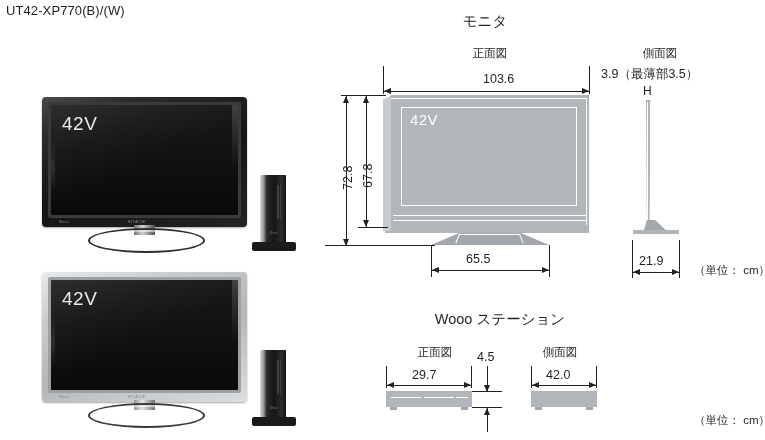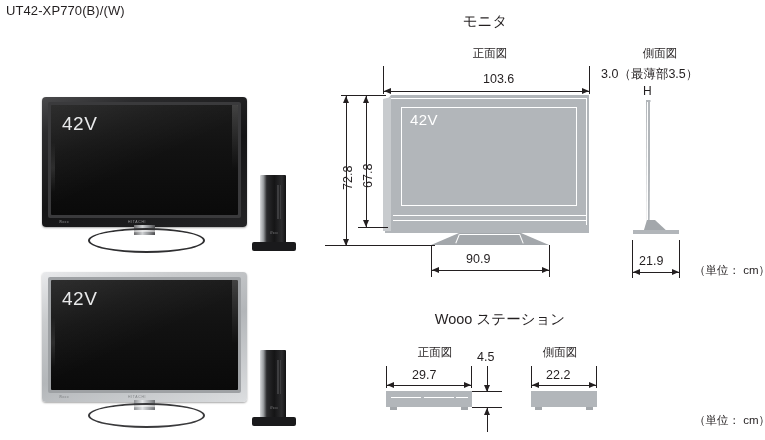--- a/index.html
+++ b/index.html
@@ -277,28 +277,28 @@
 <div class="arrow down" style="left:343px; top:239px;"></div>
 <div class="ext-h" style="left:341px; top:95px; width:45px;"></div>
 <div class="ext-h" style="left:325px; top:245px; width:110px;"></div>
 
 <div class="abs vert-text" style="left:361px; top:188px;">67.8</div>
 <div class="dl-v" style="left:366px; top:96px; height:131px;"></div>
 <div class="arrow up" style="left:363px; top:96px;"></div>
 <div class="arrow down" style="left:363px; top:220px;"></div>
 <div class="ext-h" style="left:358px; top:227px; width:30px;"></div>
 
-<div class="abs dim-text" style="left:466px; top:252px;">90.9</div>
+<div class="abs dim-text" style="left:466px; top:252px;">65.5</div>
 <div class="ext-v" style="left:431px; top:245px; height:32px;"></div>
 <div class="ext-v" style="left:549px; top:245px; height:32px;"></div>
 <div class="dl-h" style="left:431px; top:270px; width:118px;"></div>
 <div class="arrow left" style="left:432px; top:267px;"></div>
 <div class="arrow right" style="left:542px; top:267px;"></div>
 
-<div class="abs dim-text" style="left:601px; top:66px;">3.0（最薄部3.5）</div>
+<div class="abs dim-text" style="left:601px; top:66px;">3.9（最薄部3.5）</div>
 <div class="h-marker" style="left:643px; top:84px;">H</div>
 
 <div class="abs" style="left:630px; top:100px; width:70px; height:145px;">
 
   <div class="tech-fill" style="left:16px; top:0; width:4.5px; height:126px; clip-path: polygon(0 0, 4.5px 0, 3.6px 126px, 0.9px 126px);"></div>
   <div class="tech-line" style="left:17px; top:2px; width:0.9px; height:122px;"></div>
   <div class="tech-line" style="left:19.5px; top:2px; width:0.9px; height:122px;"></div>
 
   <div class="tech-fill-d" style="left:13px; top:120px; width:26px; height:13px; clip-path: polygon(4px 0, 12px 0, 26px 13px, 0 13px);"></div>
   <div class="tech-fill" style="left:3px; top:130px; width:46px; height:4px;"></div>
@@ -336,21 +336,21 @@
 </div>
 
 <div class="abs dim-text" style="left:477px; top:350px;">4.5</div>
 <div class="ext-h" style="left:472px; top:391px; width:30px;"></div>
 <div class="ext-h" style="left:472px; top:407px; width:30px;"></div>
 <div class="dl-v" style="left:487px; top:366px; height:25px;"></div>
 <div class="dl-v" style="left:487px; top:407px; height:25px;"></div>
 <div class="arrow down" style="left:484px; top:385px;"></div>
 <div class="arrow up" style="left:484px; top:408px;"></div>
 
-<div class="abs dim-text" style="left:546px; top:368px;">22.2</div>
+<div class="abs dim-text" style="left:546px; top:368px;">42.0</div>
 <div class="ext-v" style="left:531px; top:366px; height:22px;"></div>
 <div class="ext-v" style="left:596px; top:366px; height:22px;"></div>
 <div class="dl-h" style="left:531px; top:385px; width:65px;"></div>
 <div class="arrow left" style="left:532px; top:382px;"></div>
 <div class="arrow right" style="left:589px; top:382px;"></div>
 
 <div class="abs" style="left:531px; top:391px; width:66px; height:22px;">
   <div class="tech-fill" style="left:0; top:0; width:66px; height:16px;"></div>
   <div class="tech-fill-d" style="left:4px;  top:16px; width:7px; height:3px;"></div>
   <div class="tech-fill-d" style="left:55px; top:16px; width:7px; height:3px;"></div>

